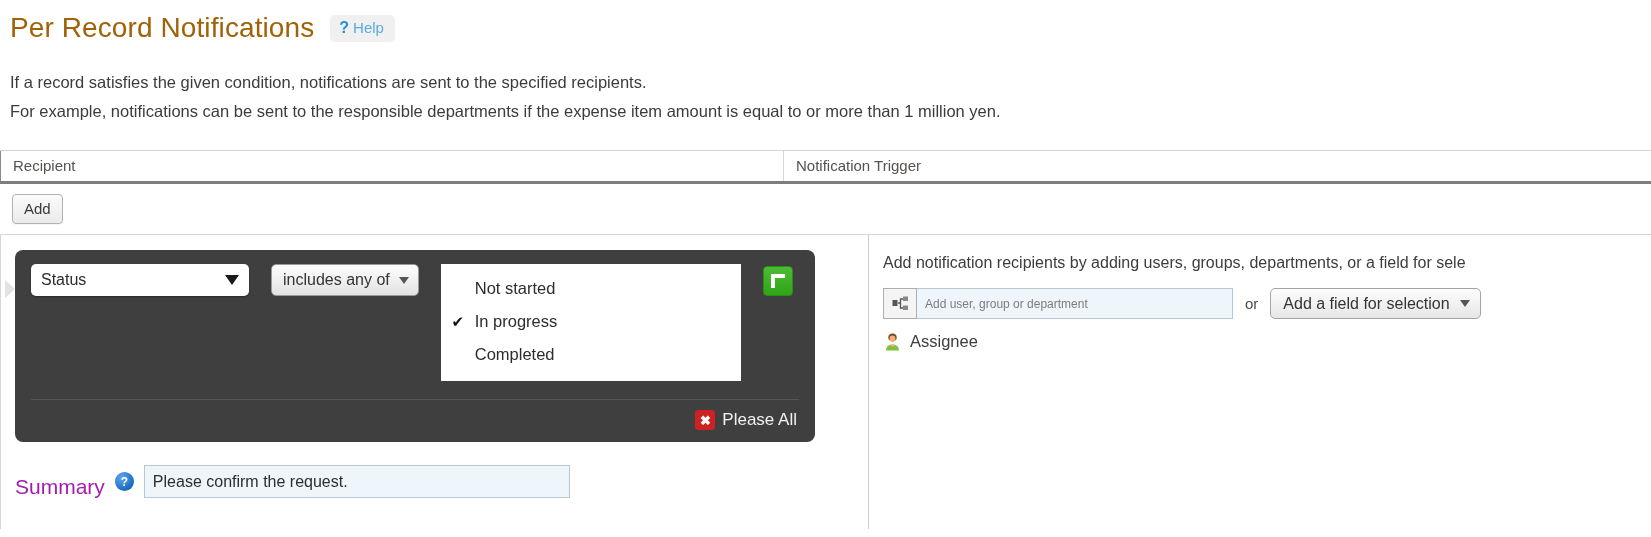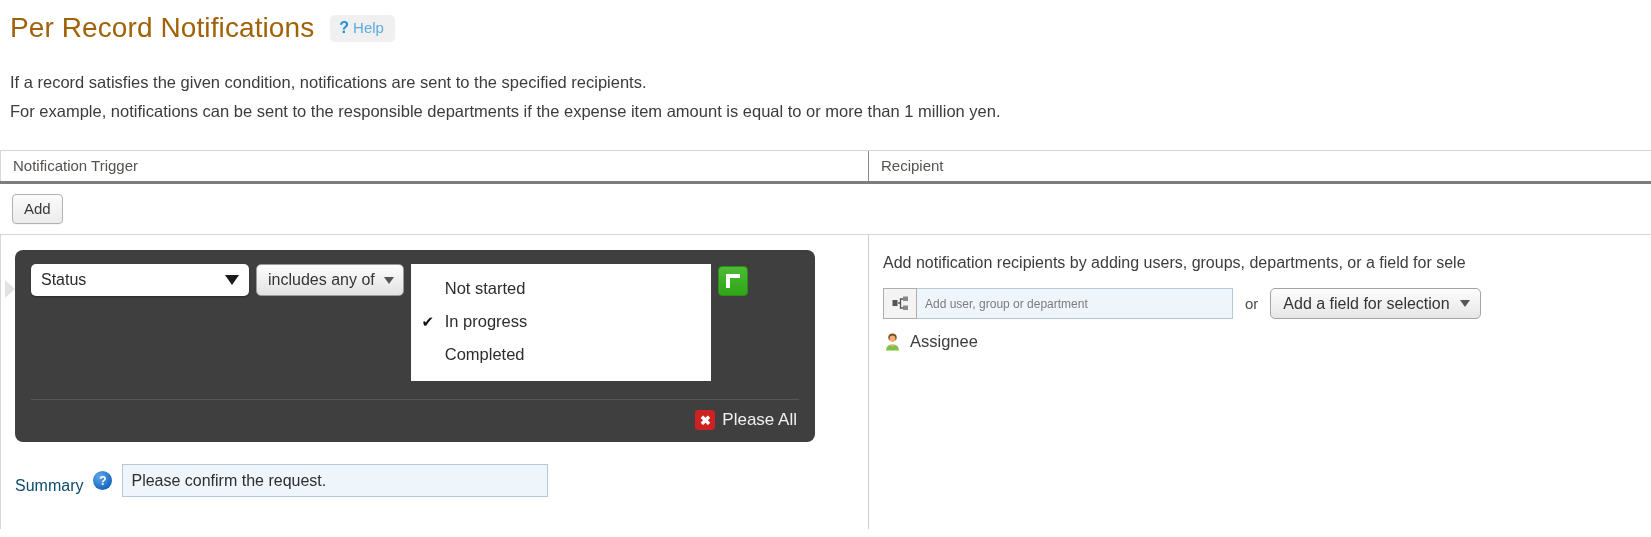--- a/index.html
+++ b/index.html
@@ -135,21 +135,21 @@
     background: #3f3f3f;
     border-radius: 8px;
     width: 800px;
     box-sizing: border-box;
     padding: 14px 16px 8px 16px;
     position: relative;
   }
   .cond-row {
     display: flex;
     align-items: flex-start;
-    gap: 7px;
+    gap: 22px;
   }
 
   .select-field {
     position: relative;
     width: 218px;
     height: 32px;
     background: #ffffff;
     border-radius: 5px;
     box-shadow: 0 1px 2px rgba(0,0,0,0.35);
     display: flex;
@@ -271,22 +271,22 @@
   }
 
   
   .summary-row {
     display: flex;
     align-items: center;
     margin-top: 22px;
     gap: 10px;
   }
   .summary-label {
-    font-size: 16px;
-    color: #0c4a6e;
+    font-size: 21px;
+    color: #a21caf;
     margin-top: 11px;
   }
   .summary-help {
     width: 19px; height: 19px;
     border-radius: 50%;
     background: radial-gradient(circle at 35% 30%, #5fa8e8 0%, #1565c0 75%);
     color: #ffffff;
     font-size: 12px;
     font-weight: bold;
     display: flex;
@@ -397,22 +397,22 @@
 </div>
 
 <div class="description">
   <div>If a record satisfies the given condition, notifications are sent to the specified recipients.</div>
   <div>For example, notifications can be sent to the responsible departments if the expense item amount is equal to or more than 1 million yen.</div>
 </div>
 
 <div class="settings-table">
 
   <div class="table-head">
+    <div class="th th-recipient">Recipient</div>
     <div class="th th-trigger">Notification Trigger</div>
-    <div class="th th-recipient">Recipient</div>
   </div>
 
   <div class="toolbar-row">
     <button class="btn-add">Add</button>
   </div>
 
   <div class="table-body">
 
     <div class="col-trigger">
 

